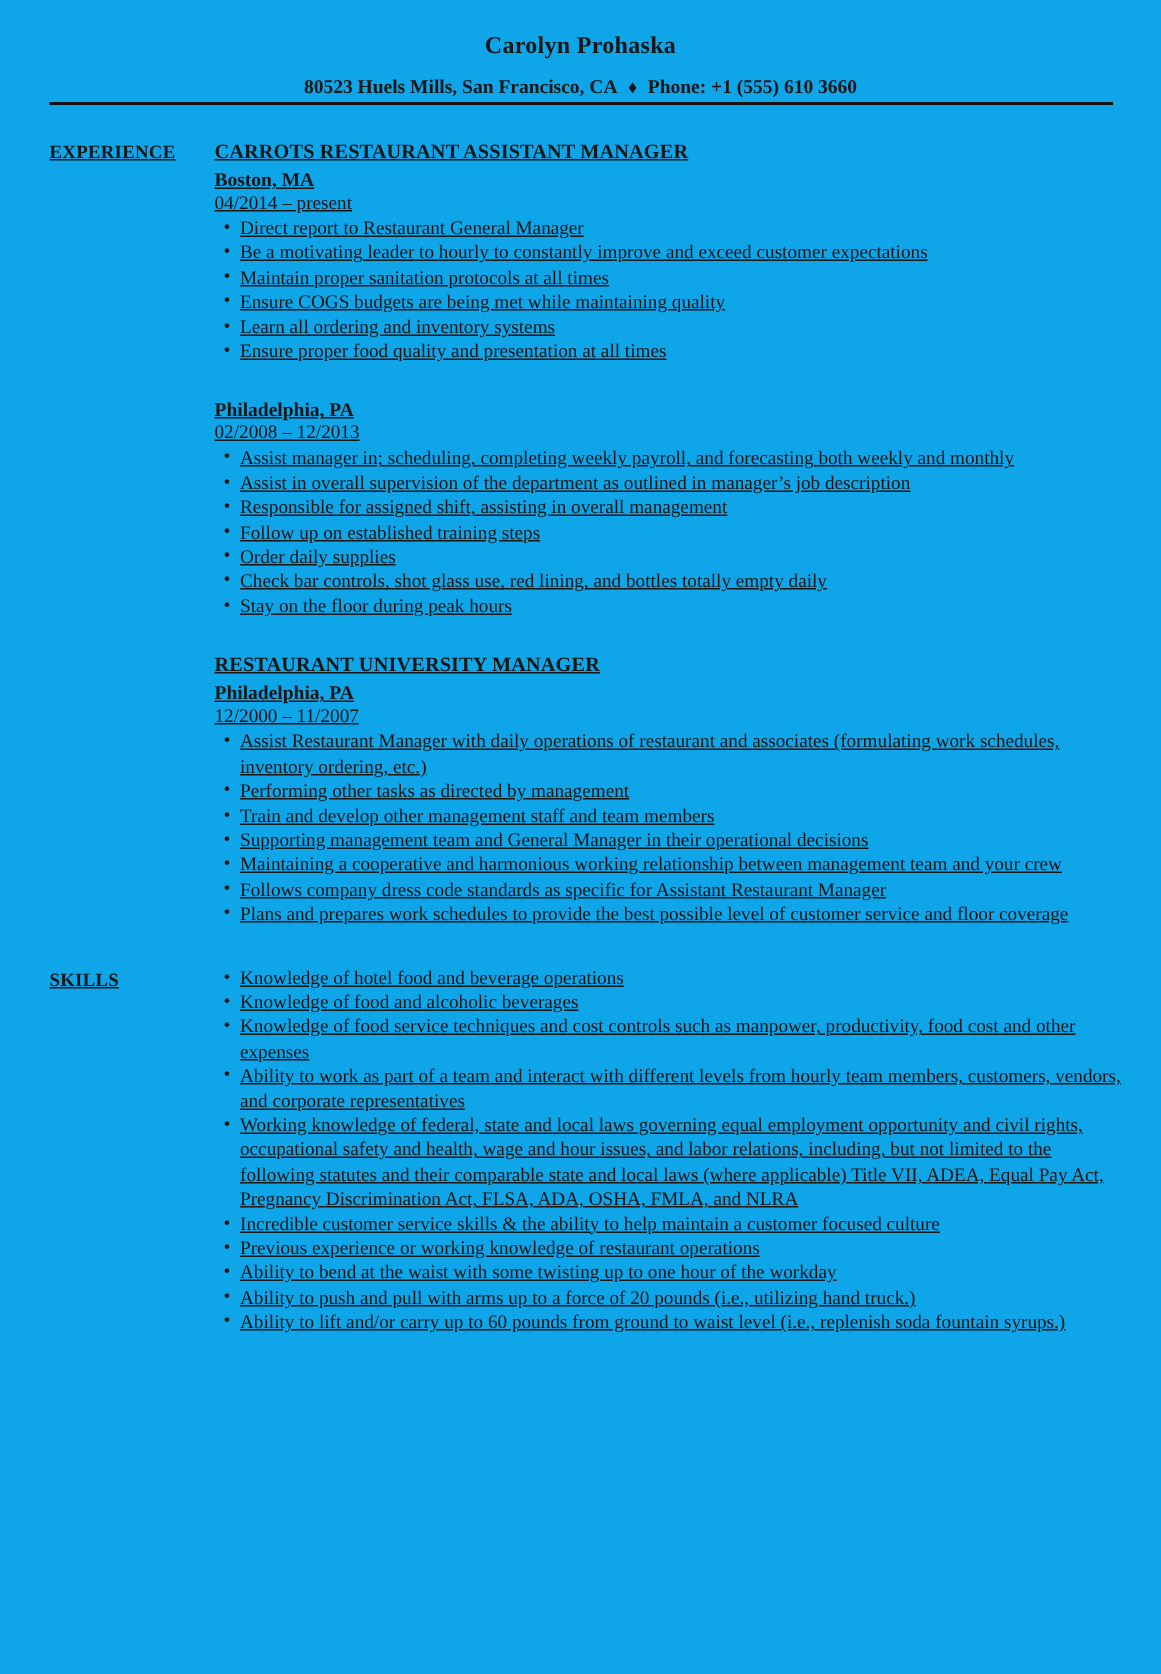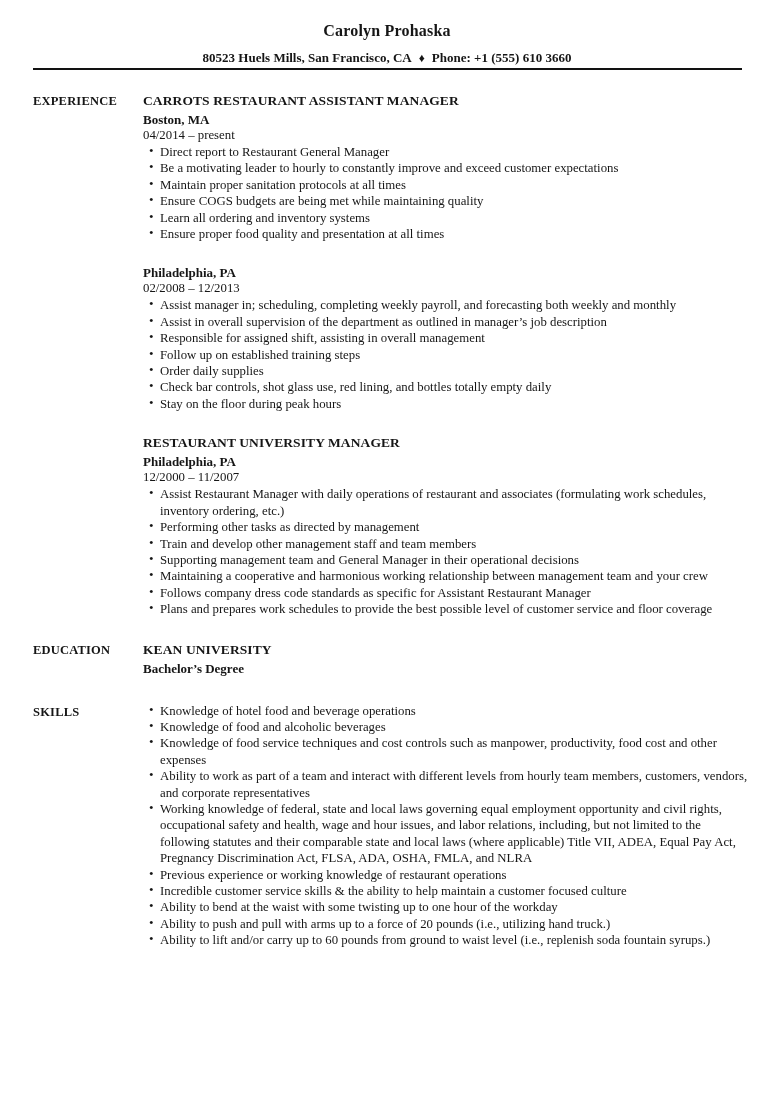--- a/index.html
+++ b/index.html
@@ -2,33 +2,33 @@
 <html><head>
 <meta charset="utf-8">
 <style>
   * { margin: 0; padding: 0; box-sizing: border-box; }
   html, body { background: #e9e9e9; }
   .page {
     position: relative;
     width: 774px;
     height: 1116px;
     margin: 0 auto;
-    background: #ffffff;
+    background: #0ea5e9;
     color: #161616;
     font-family: "Liberation Serif", "DejaVu Serif", serif;
     overflow: hidden;
   }
   
   header { text-align: center; padding-top: 21px; }
   .name { font-size: 16px; font-weight: bold; line-height: 20px; letter-spacing: 0.2px; }
   .contact { margin-top: 9px; font-size: 13px; font-weight: bold; line-height: 16px; text-align: center; }
   .contact .diamond { display: inline-block; margin: 0 7px; font-size: 12px; }
   .rule { margin: 2px 32px 0 33px; border-top: 2.5px solid #121212; }
   
-  main { margin-top: 22px; }
+  main { margin-top: 22px; text-decoration: underline; }
   .row { display: flex; align-items: flex-start; }
   .row-label {
     flex: 0 0 143px;
     padding-left: 33px;
     font-size: 12.5px;
     font-weight: bold;
     line-height: 18px;
     letter-spacing: 0.2px;
   }
   .row-body { flex: 0 0 608px; max-width: 608px; }
@@ -117,39 +117,32 @@
             <li>Supporting management team and General Manager in their operational decisions</li>
             <li>Maintaining a cooperative and harmonious working relationship between management team and your crew</li>
             <li>Follows company dress code standards as specific for Assistant Restaurant Manager</li>
             <li>Plans and prepares work schedules to provide the best possible level of customer service and floor coverage</li>
           </ul>
         </article>
 
       </div>
     </section>
 
-    <section class="row row-education">
-      <div class="row-label">EDUCATION</div>
-      <div class="row-body">
-        <div class="edu-school">KEAN UNIVERSITY</div>
-        <div class="edu-degree">Bachelor’s Degree</div>
-      </div>
-    </section>
 
     <section class="row row-skills">
       <div class="row-label">SKILLS</div>
       <div class="row-body">
         <ul class="bullets">
           <li>Knowledge of hotel food and beverage operations</li>
           <li>Knowledge of food and alcoholic beverages</li>
           <li>Knowledge of food service techniques and cost controls such as manpower, productivity, food cost and other expenses</li>
           <li>Ability to work as part of a team and interact with different levels from hourly team members, customers, vendors, and corporate representatives</li>
           <li>Working knowledge of federal, state and local laws governing equal employment opportunity and civil rights, occupational safety and health, wage and hour issues, and labor relations, including, but not limited to the following statutes and their comparable state and local laws (where applicable) Title VII, ADEA, Equal Pay Act, Pregnancy Discrimination Act, FLSA, ADA, OSHA, FMLA, and NLRA</li>
+          <li>Incredible customer service skills &amp; the ability to help maintain a customer focused culture</li>
           <li>Previous experience or working knowledge of restaurant operations</li>
-          <li>Incredible customer service skills &amp; the ability to help maintain a customer focused culture</li>
           <li>Ability to bend at the waist with some twisting up to one hour of the workday</li>
           <li>Ability to push and pull with arms up to a force of 20 pounds (i.e., utilizing hand truck.)</li>
           <li>Ability to lift and/or carry up to 60 pounds from ground to waist level (i.e., replenish soda fountain syrups.)</li>
         </ul>
       </div>
     </section>
 
   </main>
 </div>
 

